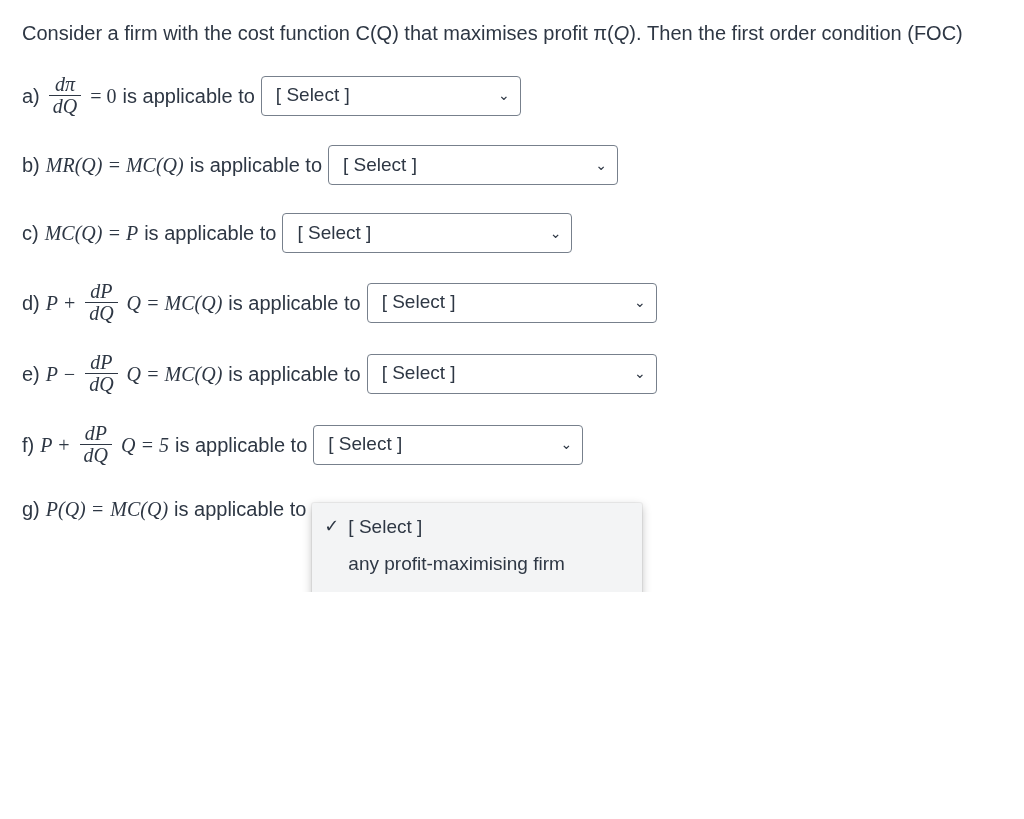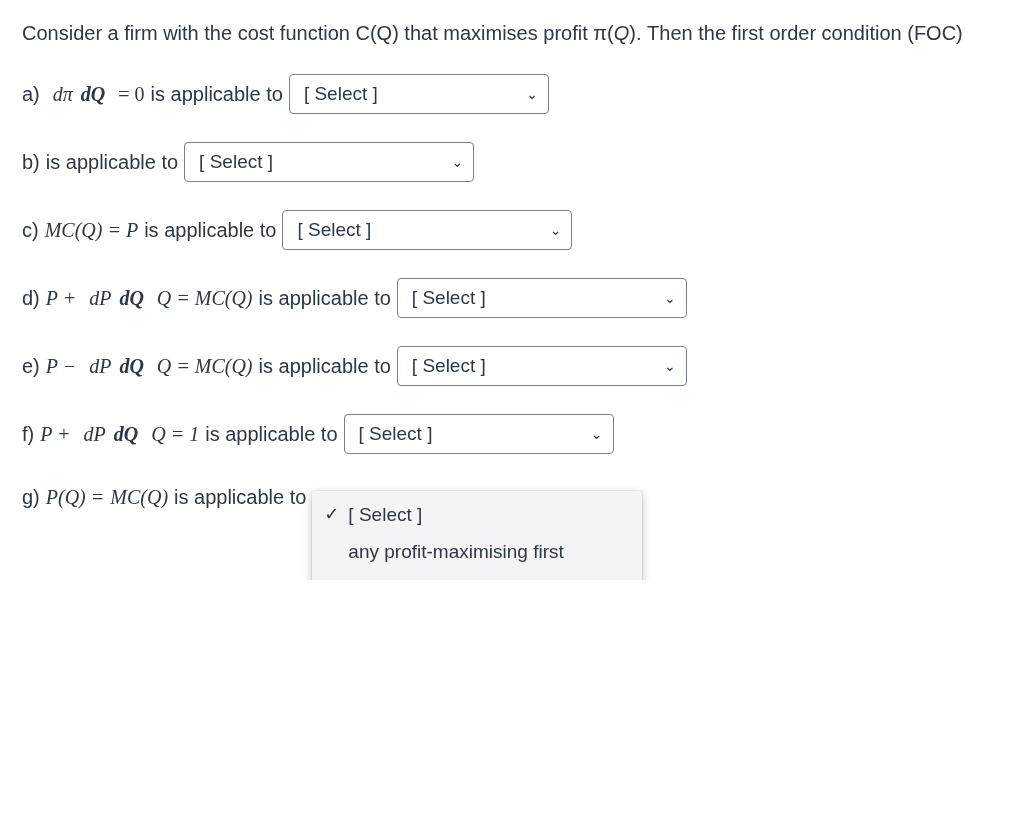--- a/index.html
+++ b/index.html
@@ -21,30 +21,30 @@
     gap:6px;
     margin:18px 0 28px 0;
   }
   .math{
     font-family:"Cambria Math","STIXGeneral",Georgia,serif;
     font-style:italic;
   }
   .upright{font-style:normal;}
   .frac{
     display:inline-flex;
-    flex-direction:row;
+    flex-direction:column;
     align-items:center;
     vertical-align:middle;
     line-height:1.05;
     margin:0 3px;
     font-family:"Cambria Math","STIXGeneral",Georgia,serif;
   }
   .frac .num{padding:0 4px;font-style:italic;}
   .frac .bar{border-top:1.5px solid #2e3744;align-self:stretch;}
-  .frac .den{padding:0 4px;font-style:italic;font-weight:bold;}
+  .frac .den{padding:0 4px;font-style:italic;}
   .sel{
     display:inline-flex;
     align-items:center;
     justify-content:space-between;
     border:1px solid #77808c;
     border-radius:4px;
     height:40px;
     padding:0 10px 0 14px;
     min-width:260px;
     color:#2e3744;
@@ -106,20 +106,21 @@
   <span class="math upright">= 0</span>
   <span>is applicable to</span>
   <span class="sel">
     <span>[ Select ]</span>
     <span class="chev">⌄</span>
   </span>
 </div>
 
 <div class="row">
   <span>b)</span>
+  <span class="math">MR(Q) = MC(Q)</span>
   <span>is applicable to</span>
   <span class="sel" style="min-width:290px">
     <span>[ Select ]</span>
     <span class="chev">⌄</span>
   </span>
 </div>
 
 <div class="row">
   <span>c)</span>
   <span class="math">MC(Q) = P</span>
@@ -163,34 +164,34 @@
 </div>
 
 <div class="row">
   <span>f)</span>
   <span class="math">P +</span>
   <span class="frac">
     <span class="num">dP</span>
     <span class="bar"></span>
     <span class="den">dQ</span>
   </span>
-  <span class="math">Q = 1</span>
+  <span class="math">Q = 5</span>
   <span>is applicable to</span>
   <span class="sel" style="min-width:270px">
     <span>[ Select ]</span>
     <span class="chev">⌄</span>
   </span>
 </div>
 
 <div class="row" style="position:relative;">
   <span>g)</span>
   <span class="math">P(Q) =</span>
   <span class="math">MC(Q)</span>
   <span>is applicable to</span>
   <span class="dropdown">
     <div class="menu">
       <div class="menu-item checked">[ Select ]</div>
-      <div class="menu-item">any profit-maximising first</div>
+      <div class="menu-item">any profit-maximising firm</div>
       <div class="menu-item">a monopoly only</div>
       <div class="menu-item">none of the above</div>
     </div>
   </span>
 </div>
 
 </body></html>

